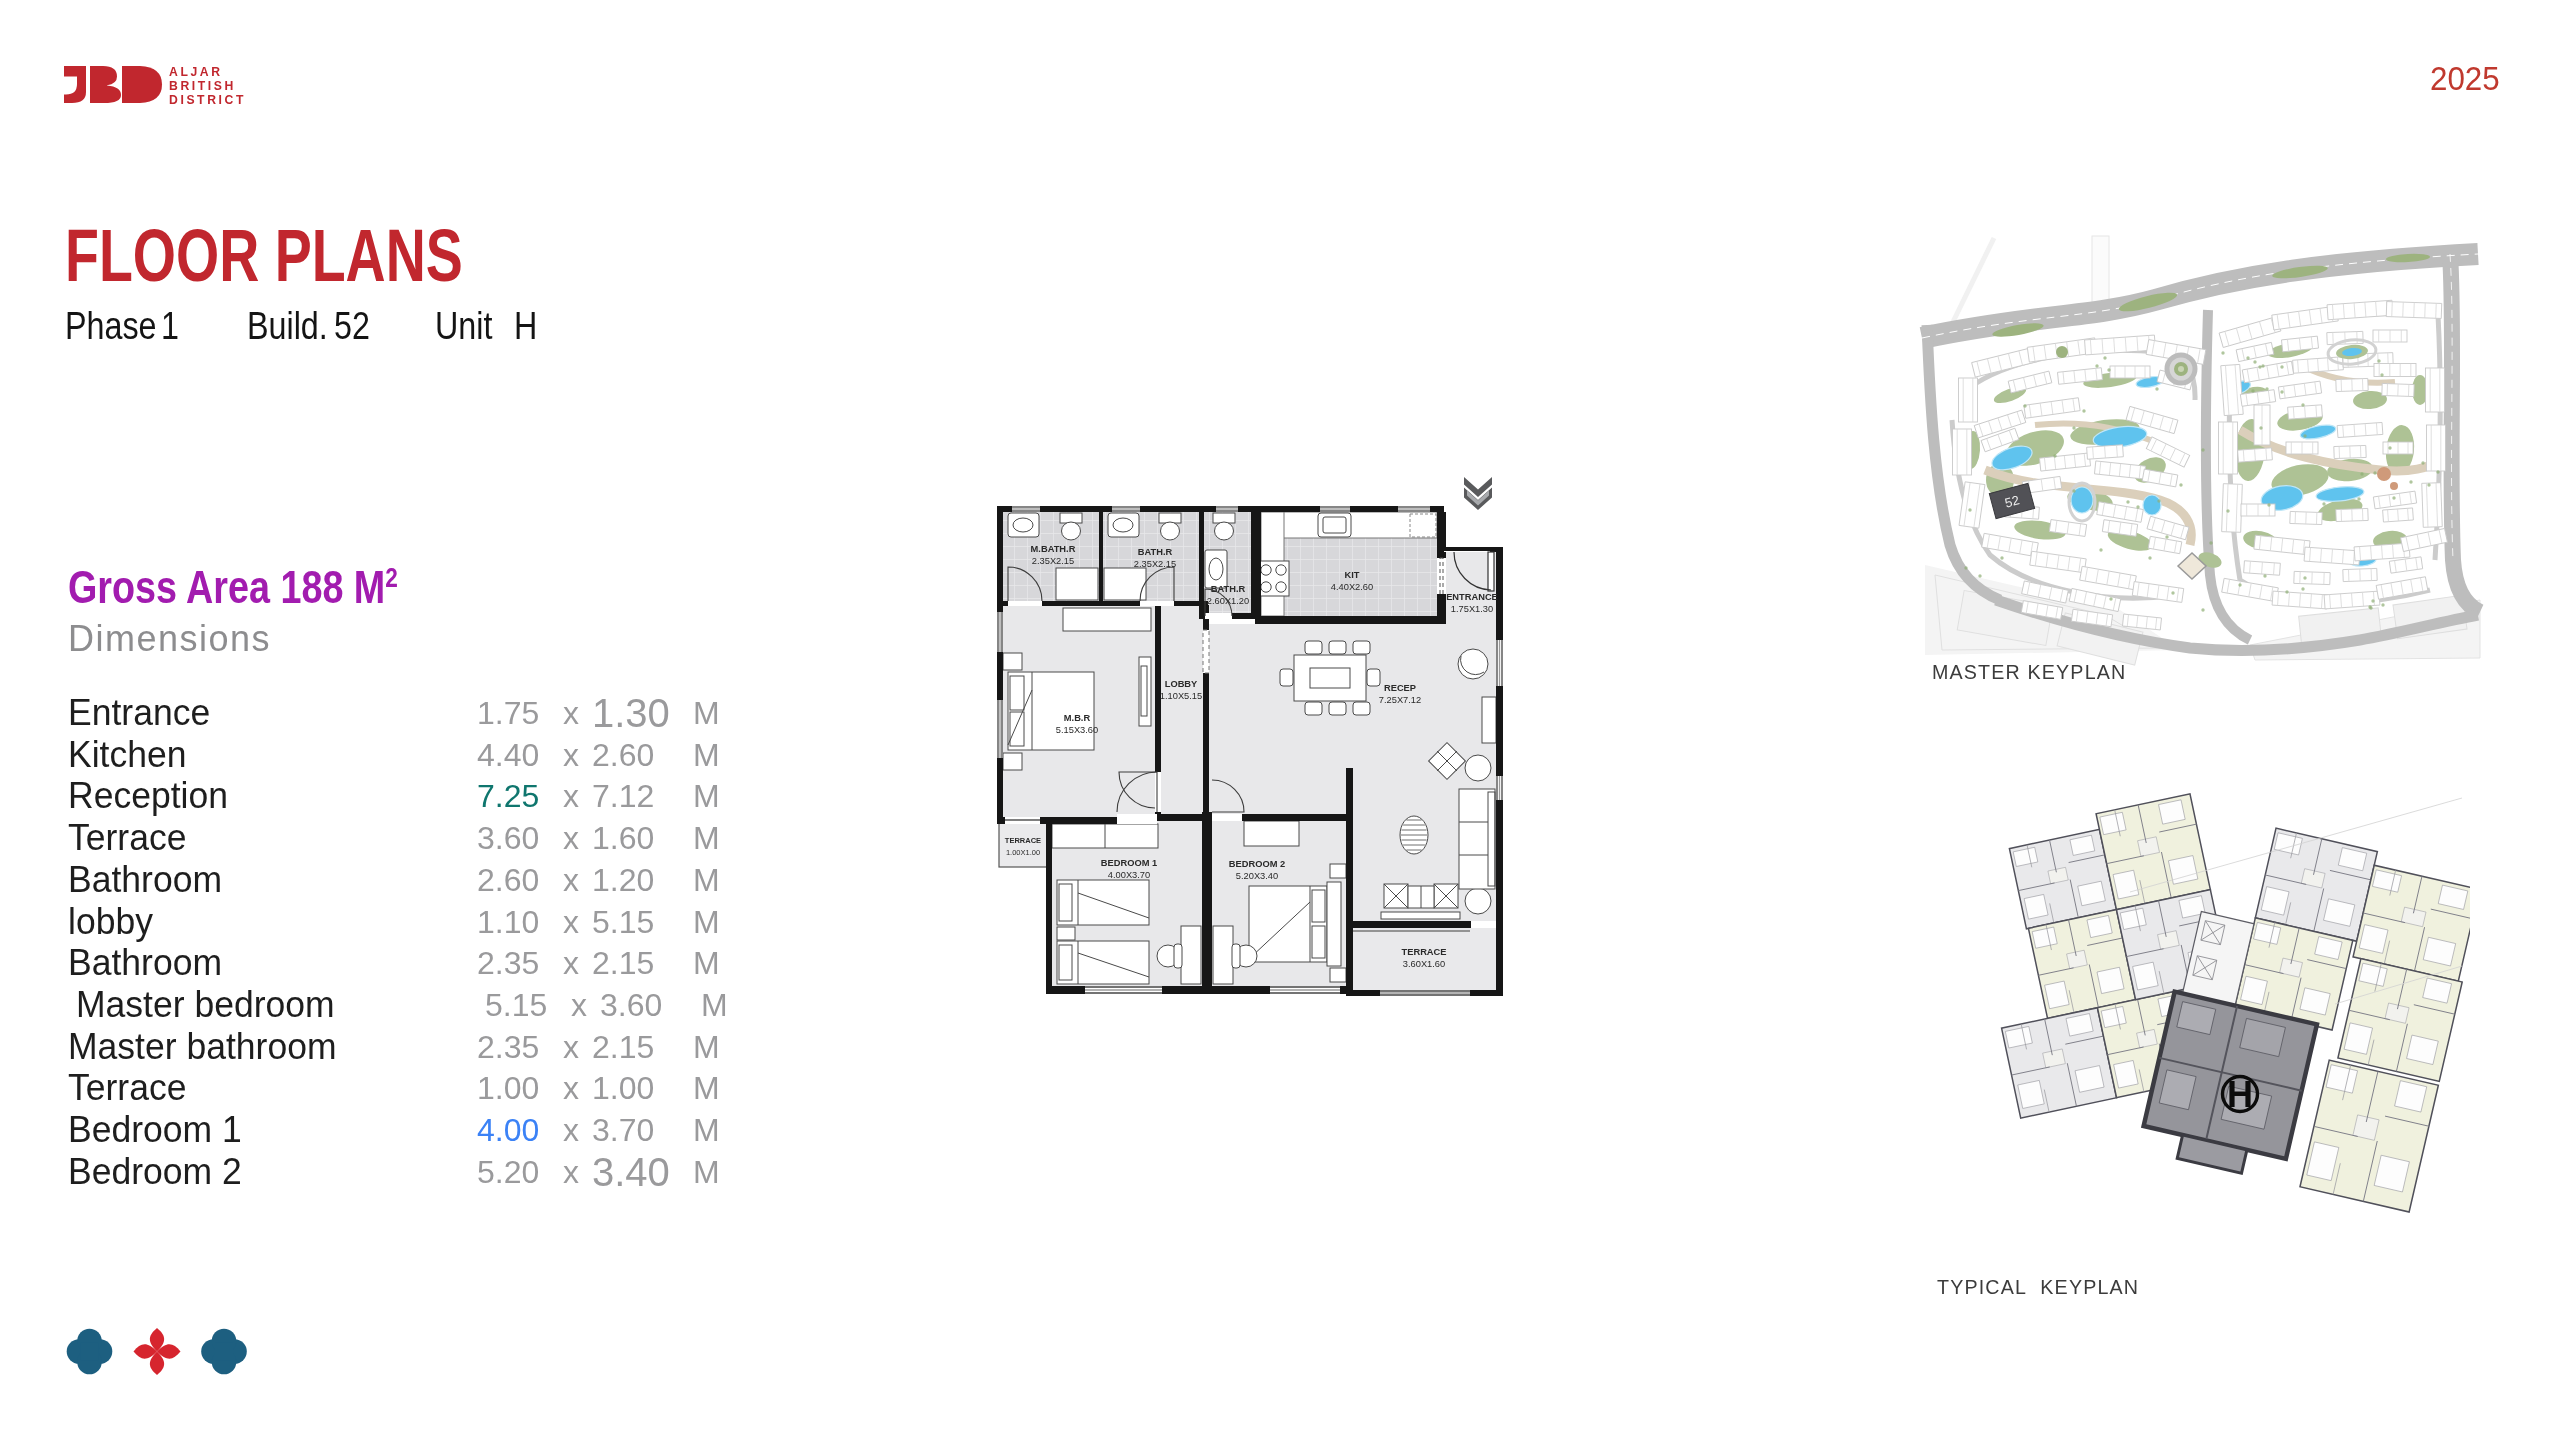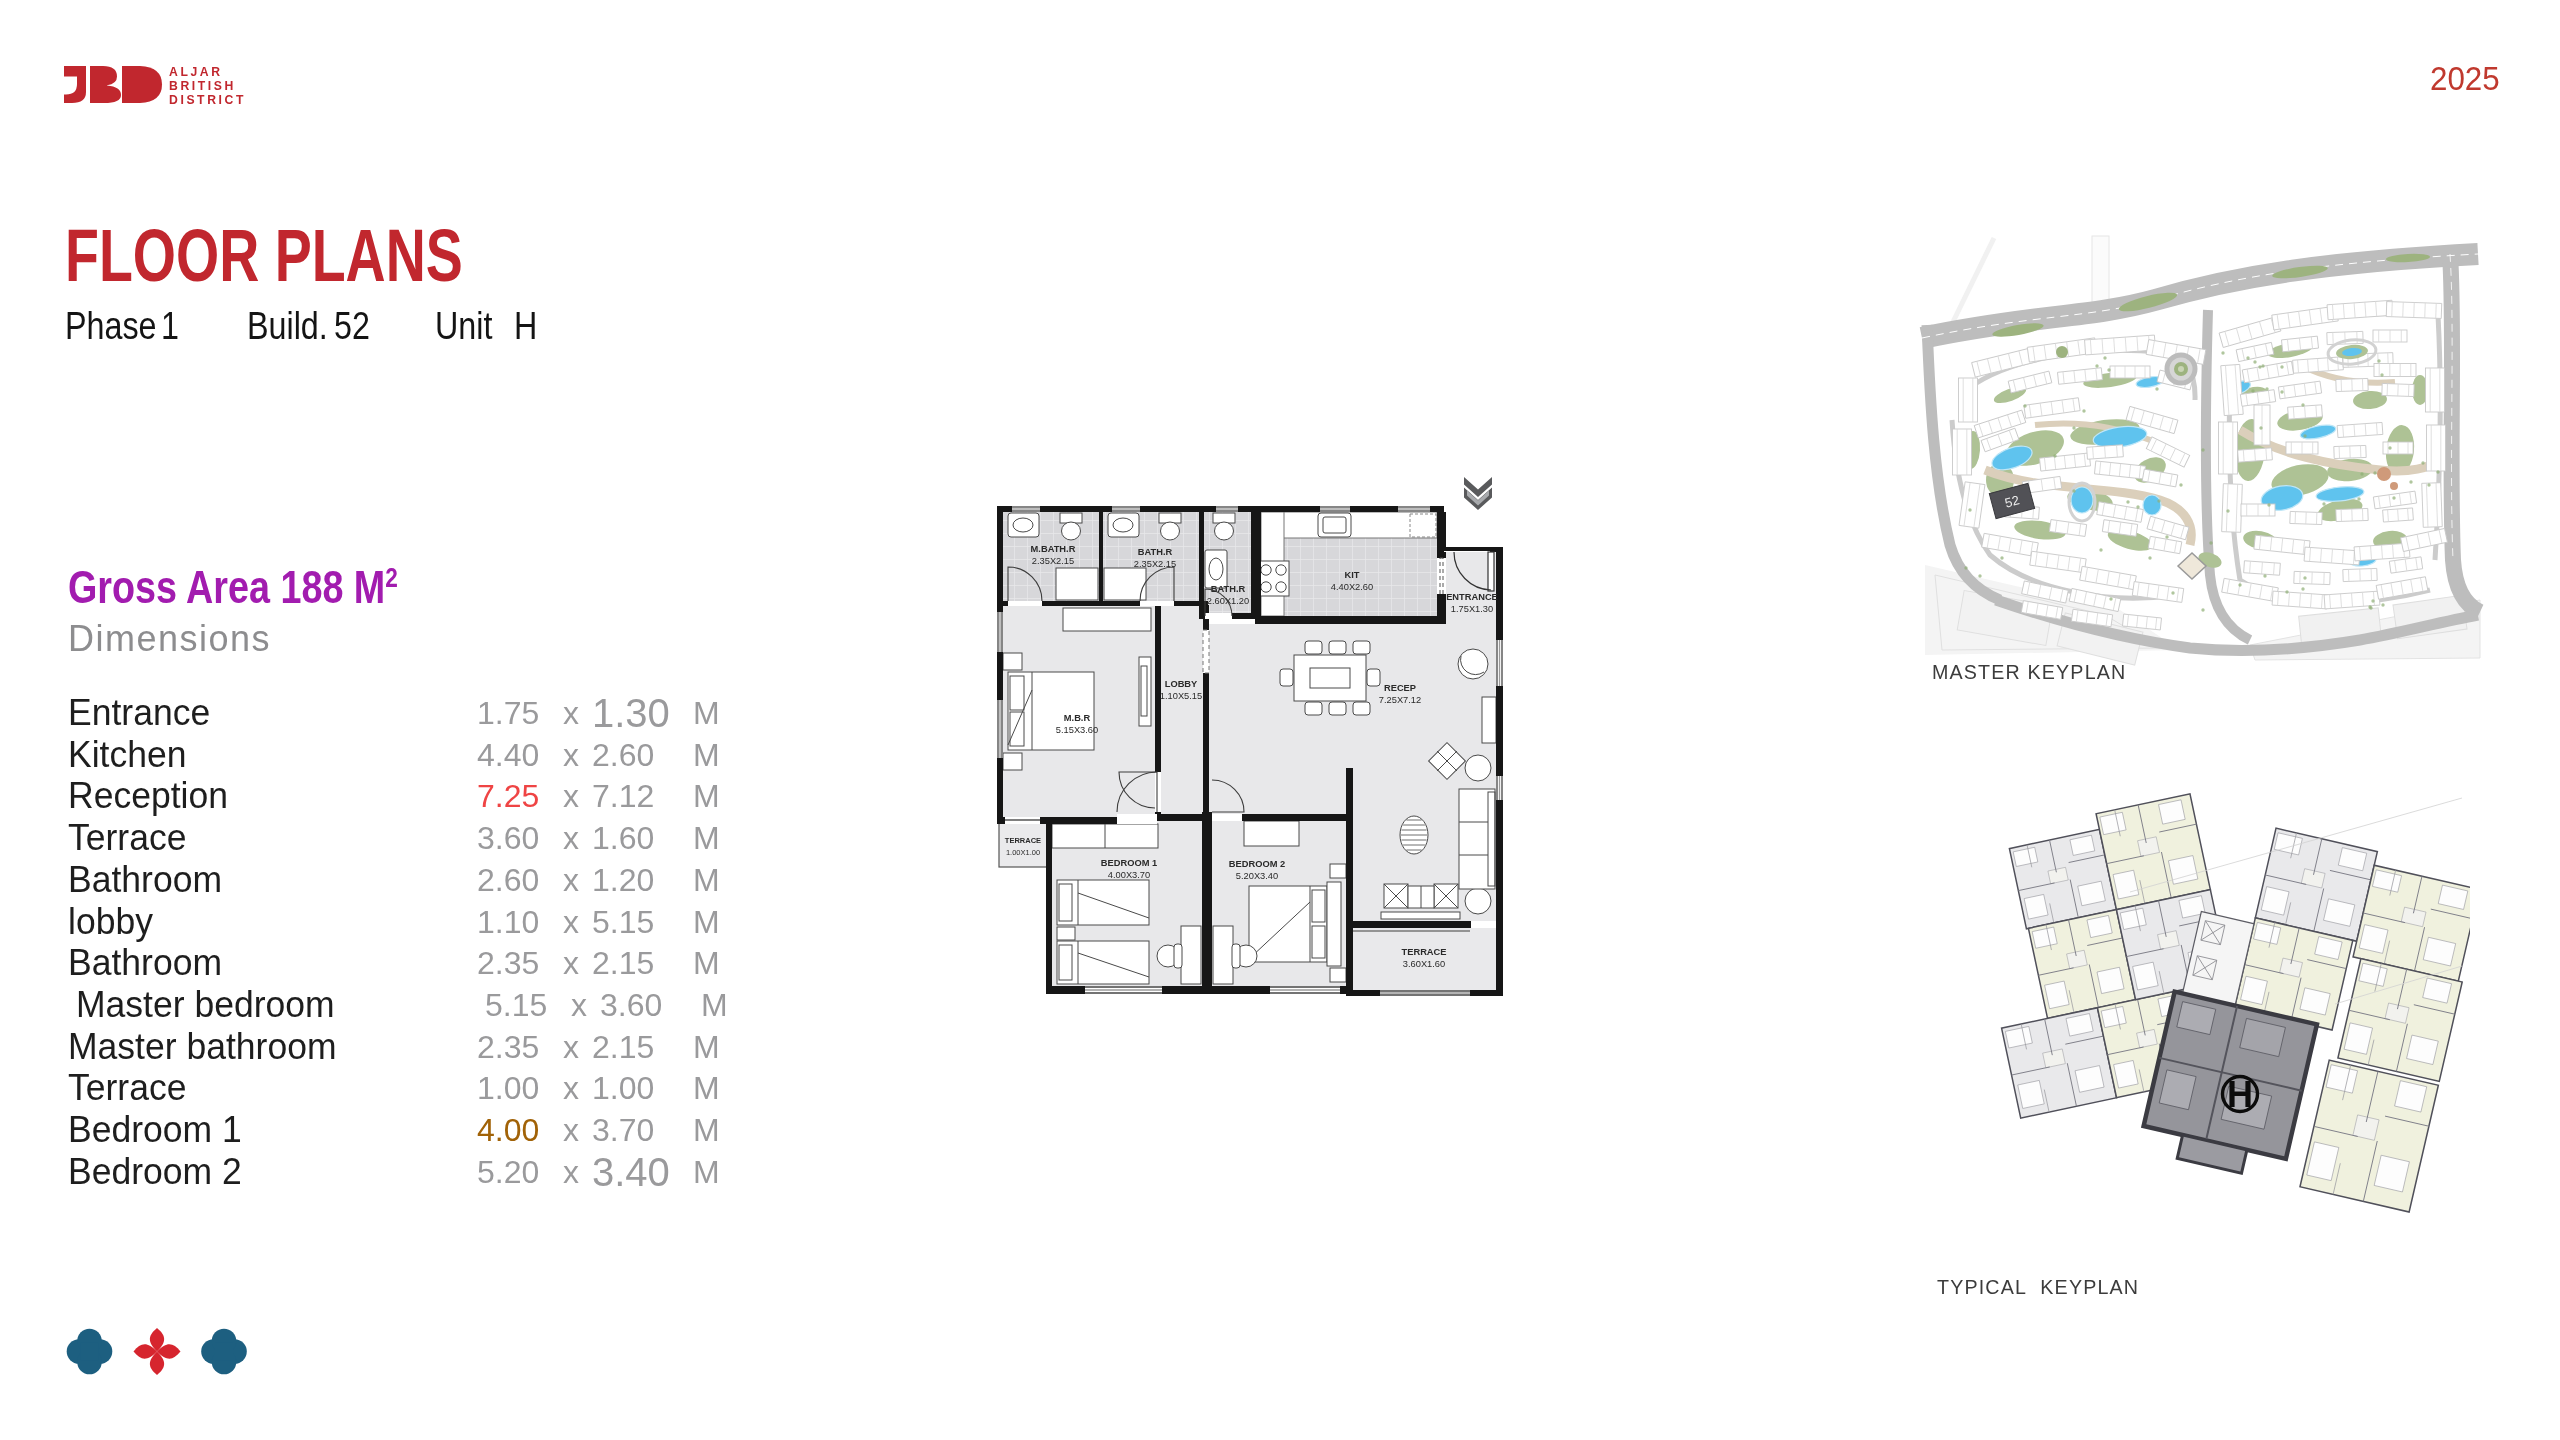--- a/index.html
+++ b/index.html
@@ -35,21 +35,21 @@
   </div>
 <div style="position:absolute;left:0;top:733.7px;width:800px;height:42px;line-height:42px">
     <span style="position:absolute;left:68px;font-size:37px;color:#1e1e1e;transform:scaleX(.96);transform-origin:0 0">Kitchen</span>
     <span style="position:absolute;left:477px;font-size:32px;color:#9a9a9c">4.40</span>
     <span style="position:absolute;left:563px;font-size:32px;color:#9a9a9c">x</span>
     <span style="position:absolute;left:592px;font-size:32px;color:#9a9a9c">2.60</span>
     <span style="position:absolute;left:693px;font-size:32px;color:#9a9a9c">M</span>
   </div>
 <div style="position:absolute;left:0;top:775.4px;width:800px;height:42px;line-height:42px">
     <span style="position:absolute;left:68px;font-size:37px;color:#1e1e1e;transform:scaleX(.96);transform-origin:0 0">Reception</span>
-    <span style="position:absolute;left:477px;font-size:32px;color:#ef4444">7.25</span>
+    <span style="position:absolute;left:477px;font-size:32px;color:#0f766e">7.25</span>
     <span style="position:absolute;left:563px;font-size:32px;color:#9a9a9c">x</span>
     <span style="position:absolute;left:592px;font-size:32px;color:#9a9a9c">7.12</span>
     <span style="position:absolute;left:693px;font-size:32px;color:#9a9a9c">M</span>
   </div>
 <div style="position:absolute;left:0;top:817.1px;width:800px;height:42px;line-height:42px">
     <span style="position:absolute;left:68px;font-size:37px;color:#1e1e1e;transform:scaleX(.96);transform-origin:0 0">Terrace</span>
     <span style="position:absolute;left:477px;font-size:32px;color:#9a9a9c">3.60</span>
     <span style="position:absolute;left:563px;font-size:32px;color:#9a9a9c">x</span>
     <span style="position:absolute;left:592px;font-size:32px;color:#9a9a9c">1.60</span>
     <span style="position:absolute;left:693px;font-size:32px;color:#9a9a9c">M</span>
@@ -91,21 +91,21 @@
   </div>
 <div style="position:absolute;left:0;top:1067.3px;width:800px;height:42px;line-height:42px">
     <span style="position:absolute;left:68px;font-size:37px;color:#1e1e1e;transform:scaleX(.96);transform-origin:0 0">Terrace</span>
     <span style="position:absolute;left:477px;font-size:32px;color:#9a9a9c">1.00</span>
     <span style="position:absolute;left:563px;font-size:32px;color:#9a9a9c">x</span>
     <span style="position:absolute;left:592px;font-size:32px;color:#9a9a9c">1.00</span>
     <span style="position:absolute;left:693px;font-size:32px;color:#9a9a9c">M</span>
   </div>
 <div style="position:absolute;left:0;top:1109.0px;width:800px;height:42px;line-height:42px">
     <span style="position:absolute;left:68px;font-size:37px;color:#1e1e1e;transform:scaleX(.96);transform-origin:0 0">Bedroom 1</span>
-    <span style="position:absolute;left:477px;font-size:32px;color:#a16207">4.00</span>
+    <span style="position:absolute;left:477px;font-size:32px;color:#3b82f6">4.00</span>
     <span style="position:absolute;left:563px;font-size:32px;color:#9a9a9c">x</span>
     <span style="position:absolute;left:592px;font-size:32px;color:#9a9a9c">3.70</span>
     <span style="position:absolute;left:693px;font-size:32px;color:#9a9a9c">M</span>
   </div>
 <div style="position:absolute;left:0;top:1150.7px;width:800px;height:42px;line-height:42px">
     <span style="position:absolute;left:68px;font-size:37px;color:#1e1e1e;transform:scaleX(.96);transform-origin:0 0">Bedroom 2</span>
     <span style="position:absolute;left:477px;font-size:32px;color:#9a9a9c">5.20</span>
     <span style="position:absolute;left:563px;font-size:32px;color:#9a9a9c">x</span>
     <span style="position:absolute;left:592px;font-size:40px;color:#9a9a9c">3.40</span>
     <span style="position:absolute;left:693px;font-size:32px;color:#9a9a9c">M</span>

